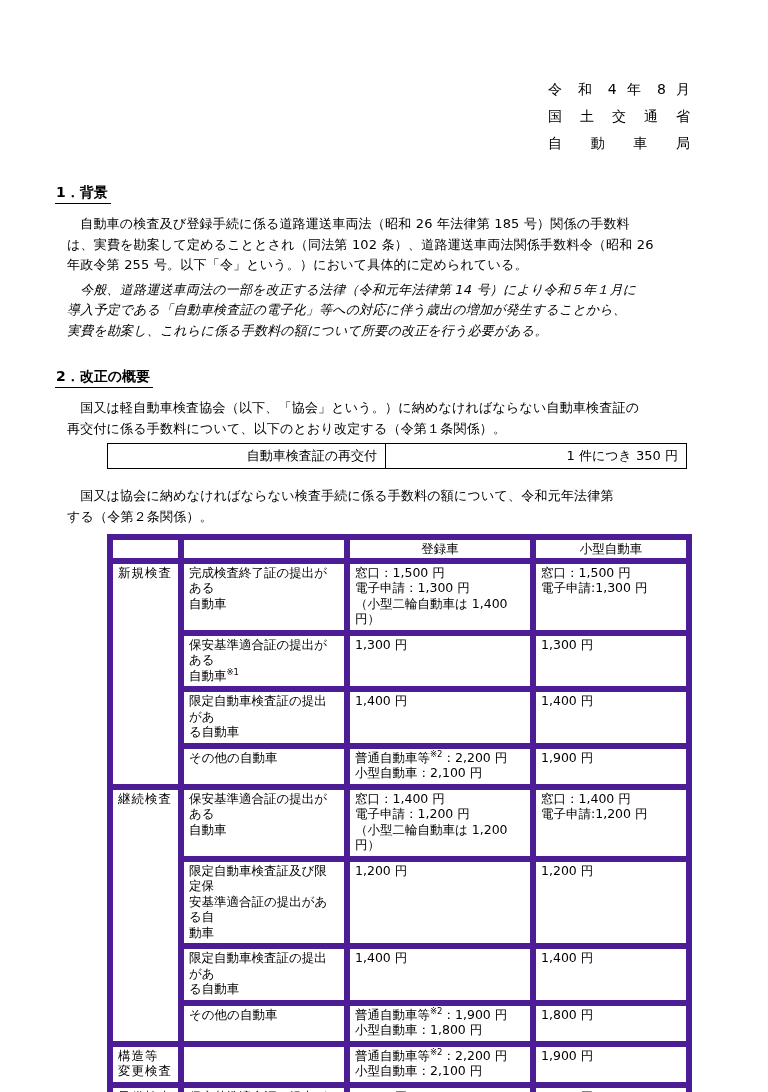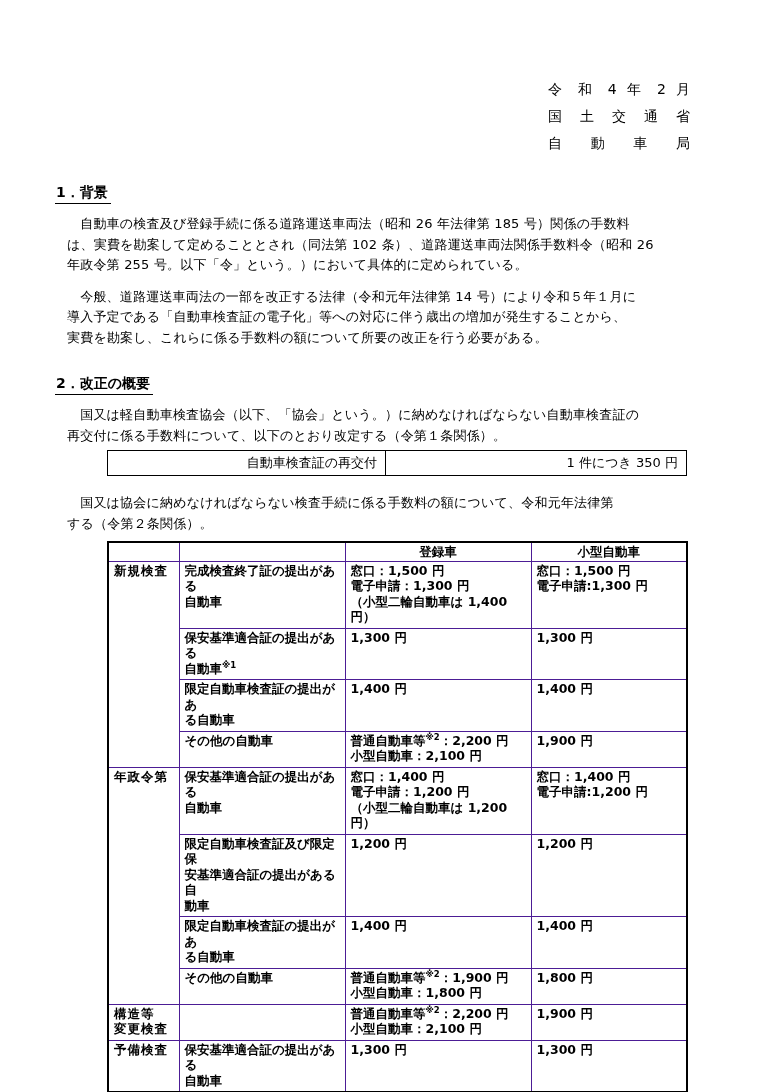--- a/index.html
+++ b/index.html
@@ -18,46 +18,46 @@
   .doc-title {
     margin-top:22px; text-align:center;
     font-size:15.5px; font-weight:bold; letter-spacing:0.5px;
   }
   .sec-heading { margin:27px 0 0 55px; font-size:14px; font-weight:bold; }
   .sec-heading .u { border-bottom:1.5px solid #000; padding:0 3px 1px 1px; display:inline-block; }
   .para {
     margin:10px 62px 0 67px; font-size:13px; line-height:20.5px;
     white-space:pre-line; letter-spacing:0.2px;
   }
-  .para.cont { margin-top:11px; }
+  .para.cont { margin-top:4px;font-style:italic; }
   table { border-collapse:collapse; table-layout:fixed; }
   .tbl-simple {
     margin:4px 0 0 107px; width:579px; font-size:13px;text-align:right;
   }
   .tbl-simple td { border:1.5px solid #000; padding:2px 8px 3px 8px; line-height:19px; }
   .tbl-fees {
     margin:7px 0 0 107px; width:579px; font-size:12.5px;
   }
   .tbl-fees th, .tbl-fees td {
-    border:1px solid #4c1d95; vertical-align:top;
+    border:6px solid #4c1d95; vertical-align:top;
     line-height:15.5px; padding:1px 5px 3px 5px;
-    white-space:pre-line; text-align:left; font-weight:bold;
+    white-space:pre-line; text-align:left; font-weight:normal;
   }
   .tbl-fees { border:2px solid #000; }
   .tbl-fees th { text-align:center; padding:1px 2px; }
   .tbl-fees td.cat { letter-spacing:1px; }
   sup { font-size:8.5px; line-height:0; vertical-align:super; }
 </style>
 </head>
 <body>
 
 <div class="page">
 
   <div class="doc-header">
-    <span class="hdr-line">令 和 4 年 2 月</span>
+    <span class="hdr-line">令 和 4 年 8 月</span>
     <span class="hdr-line">国 土 交 通 省</span>
     <span class="hdr-line">自 動 車 局</span>
   </div>
 
 
   <div class="sec-heading">
     <span class="u">1．背景</span>
   </div>
   <div class="para">　自動車の検査及び登録手続に係る道路運送車両法（昭和 26 年法律第 185 号）関係の手数料
 は、実費を勘案して定めることとされ（同法第 102 条）、道路運送車両法関係手数料令（昭和 26
@@ -126,21 +126,21 @@
       <td>1,400 円</td>
     </tr>
     <tr>
       <td>その他の自動車</td>
       <td><span>普通自動車等</span><sup>※2</sup><span>：2,200 円
 小型自動車：2,100 円</span></td>
       <td>1,900 円</td>
     </tr>
 
     <tr>
-      <td class="cat" rowspan="4">年政令第</td>
+      <td class="cat" rowspan="4">継続検査</td>
       <td><span>保安基準適合証の提出がある
 自動車</span></td>
       <td>窓口：1,400 円
 電子申請：1,200 円
 （小型二輪自動車は 1,200 円）</td>
       <td>窓口：1,400 円
 電子申請:1,200 円</td>
     </tr>
     <tr>
       <td><span>限定自動車検査証及び限定保

